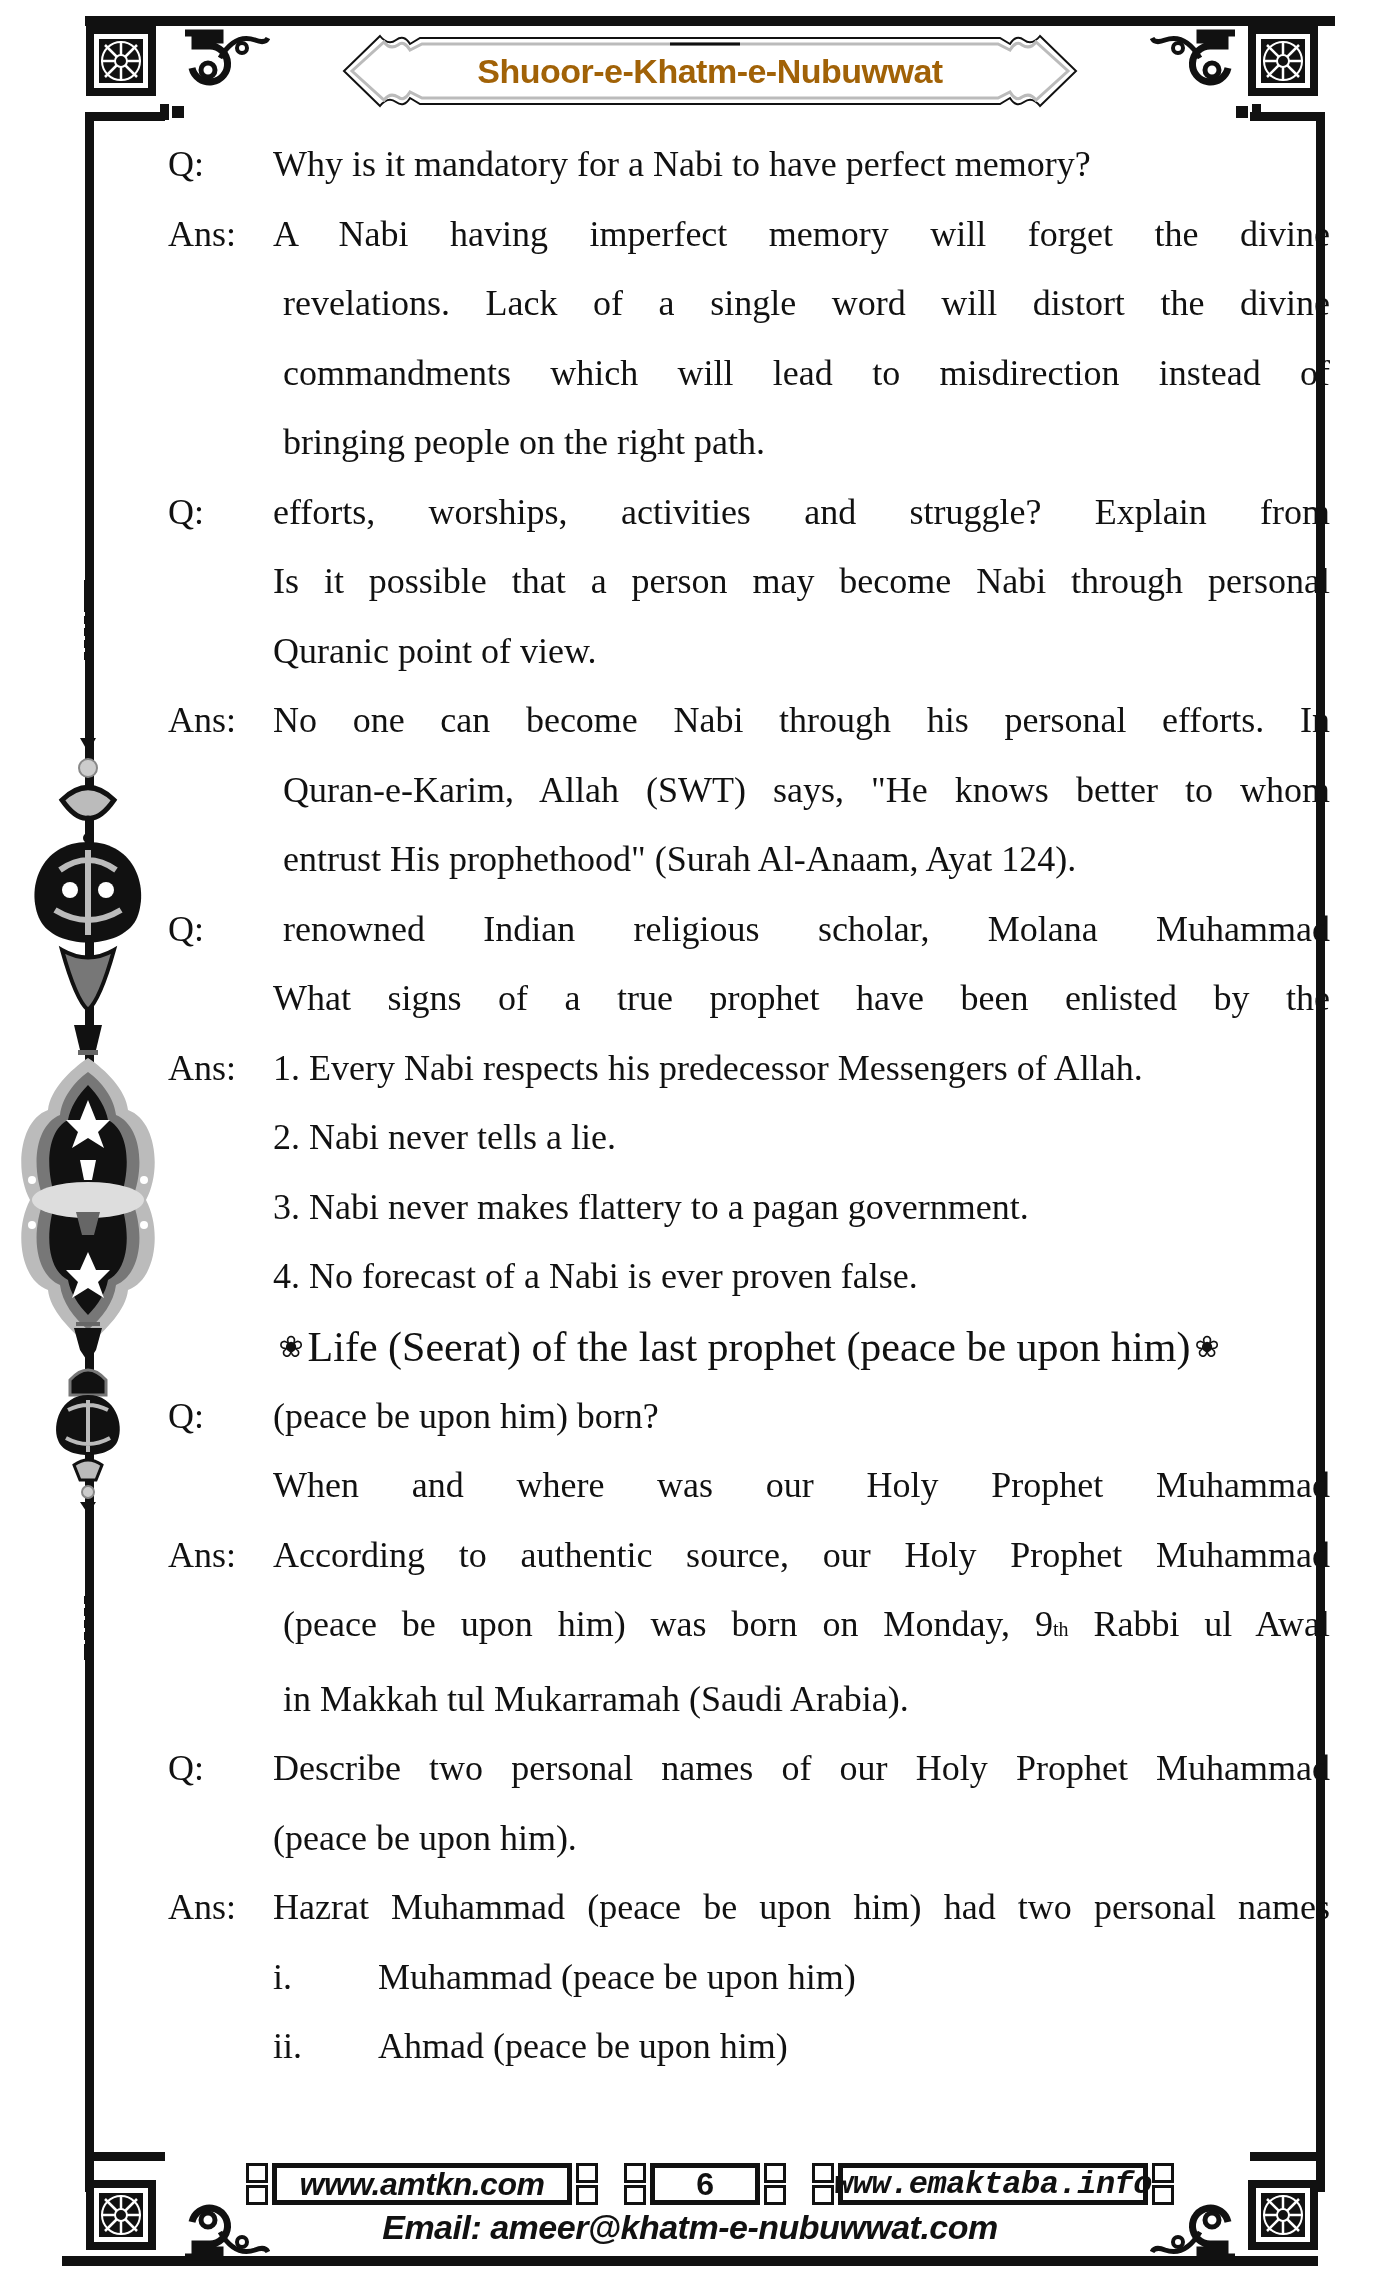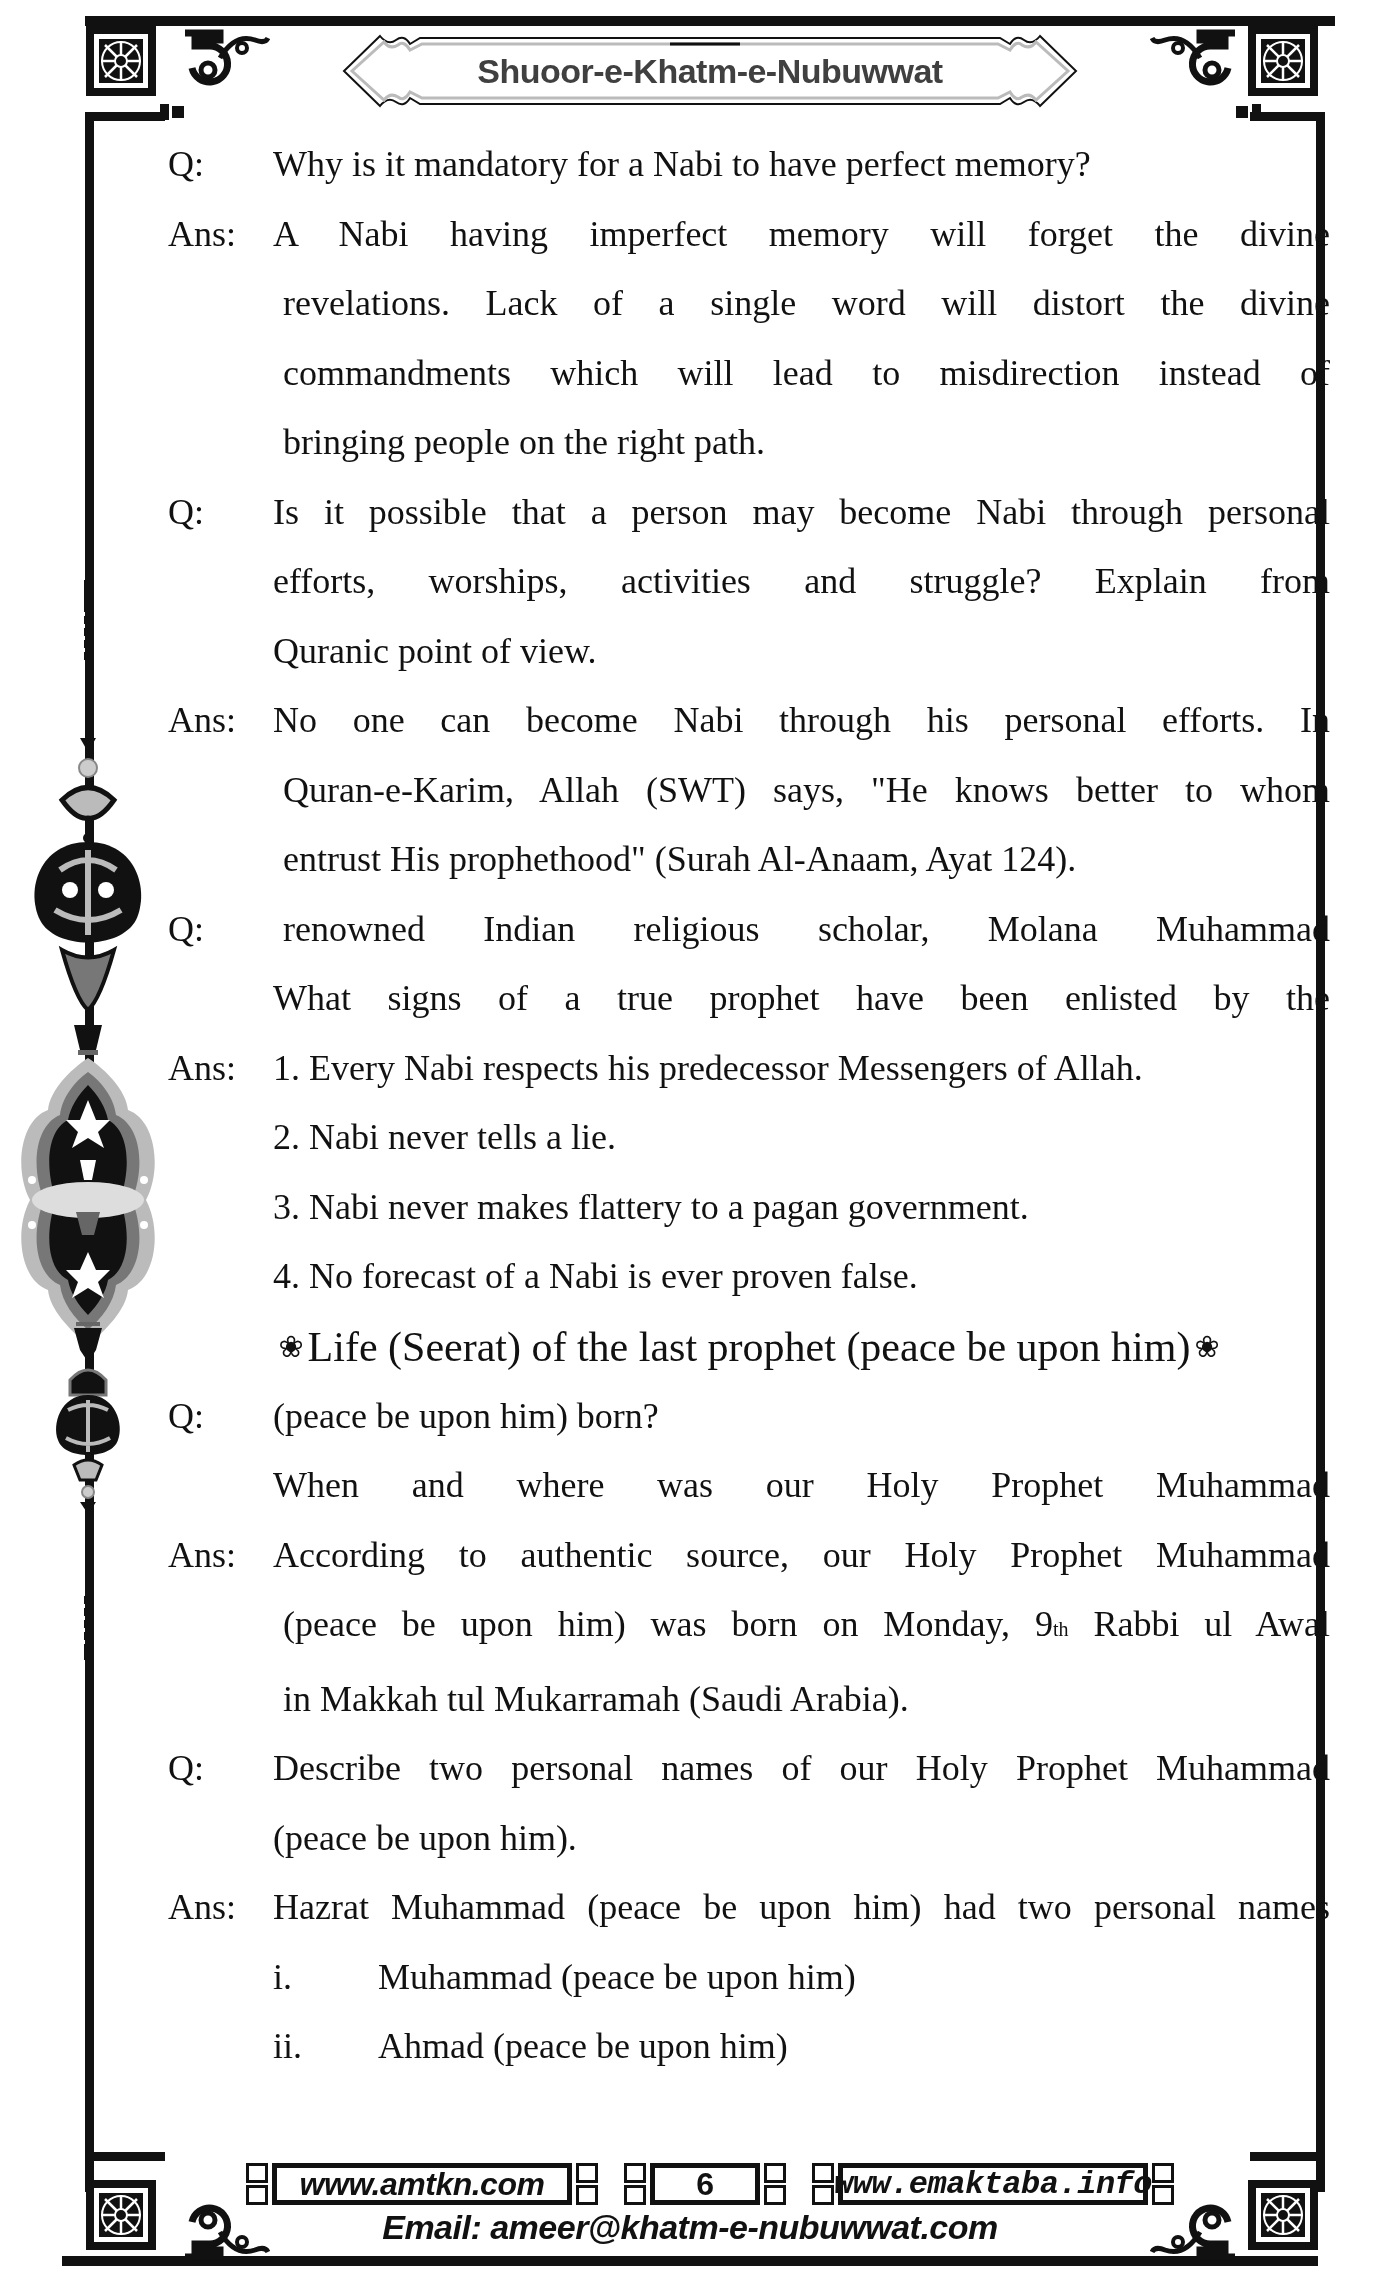--- a/index.html
+++ b/index.html
@@ -12,21 +12,21 @@
   .frame-right { left:1316px; top:112px; width:9px; height:2080px; background:#111; }
   .frame-right-top { left:1250px; top:112px; width:75px; height:9px; background:#111; }
   .frame-bottom { left:62px; top:2256px; width:1256px; height:10px; background:#111; }
   .tick { background:#111; }
   .corner-box { width:70px; height:70px; border:8px solid #111; box-sizing:border-box; background:#fff; display:flex; align-items:center; justify-content:center; }
   .corner-box svg { width:44px; height:44px; }
   .scroll-orn svg { width:90px; height:70px; }
   
   .banner { left:340px; top:32px; width:740px; height:78px; }
   .banner svg { position:absolute; left:0; top:0; }
-  .banner-title { position:absolute; left:0; top:0; width:100%; height:100%; display:flex; align-items:center; justify-content:center; font-family:"Liberation Sans", sans-serif; font-weight:bold; font-size:34px; letter-spacing:-0.5px; color:#404040; }
+  .banner-title { position:absolute; left:0; top:0; width:100%; height:100%; display:flex; align-items:center; justify-content:center; font-family:"Liberation Sans", sans-serif; font-weight:bold; font-size:34px; letter-spacing:-0.5px; color:#a16207; }
   
   .content { left:168px; top:130px; width:1162px; }
   .row { display:flex; font-size:36px; line-height:69.5px; }
   .lbl { width:105px; flex:none; }
   .txt { flex:1; }
   .justify { text-align:justify; text-align-last:justify; }
   .indent { padding-left:10px; }
   .line { display:block; }
   .heading { font-size:42px; line-height:70px; text-align:center; display:flex; justify-content:center; align-items:center; gap:4px; }
   .heading .orn { font-size:30px; }
@@ -175,22 +175,22 @@
       <span class="line justify">A Nabi having imperfect memory will forget the divine</span>
       <span class="line justify indent">revelations. Lack of a single word will distort the divine</span>
       <span class="line justify indent">commandments which will lead to misdirection instead of</span>
       <span class="line indent">bringing people on the right path.</span>
     </div>
   </div>
 
   <div class="row">
     <div class="lbl">Q:</div>
     <div class="txt">
+      <span class="line justify">efforts, worships, activities and struggle? Explain from</span>
       <span class="line justify">Is it possible that a person may become Nabi through personal</span>
-      <span class="line justify">efforts, worships, activities and struggle? Explain from</span>
       <span class="line">Quranic point of view.</span>
     </div>
   </div>
   <div class="row">
     <div class="lbl">Ans:</div>
     <div class="txt">
       <span class="line justify">No one can become Nabi through his personal efforts. In</span>
       <span class="line justify indent">Quran-e-Karim, Allah (SWT) says, "He knows better to whom</span>
       <span class="line indent">entrust His prophethood" (Surah Al-Anaam, Ayat 124).</span>
     </div>

